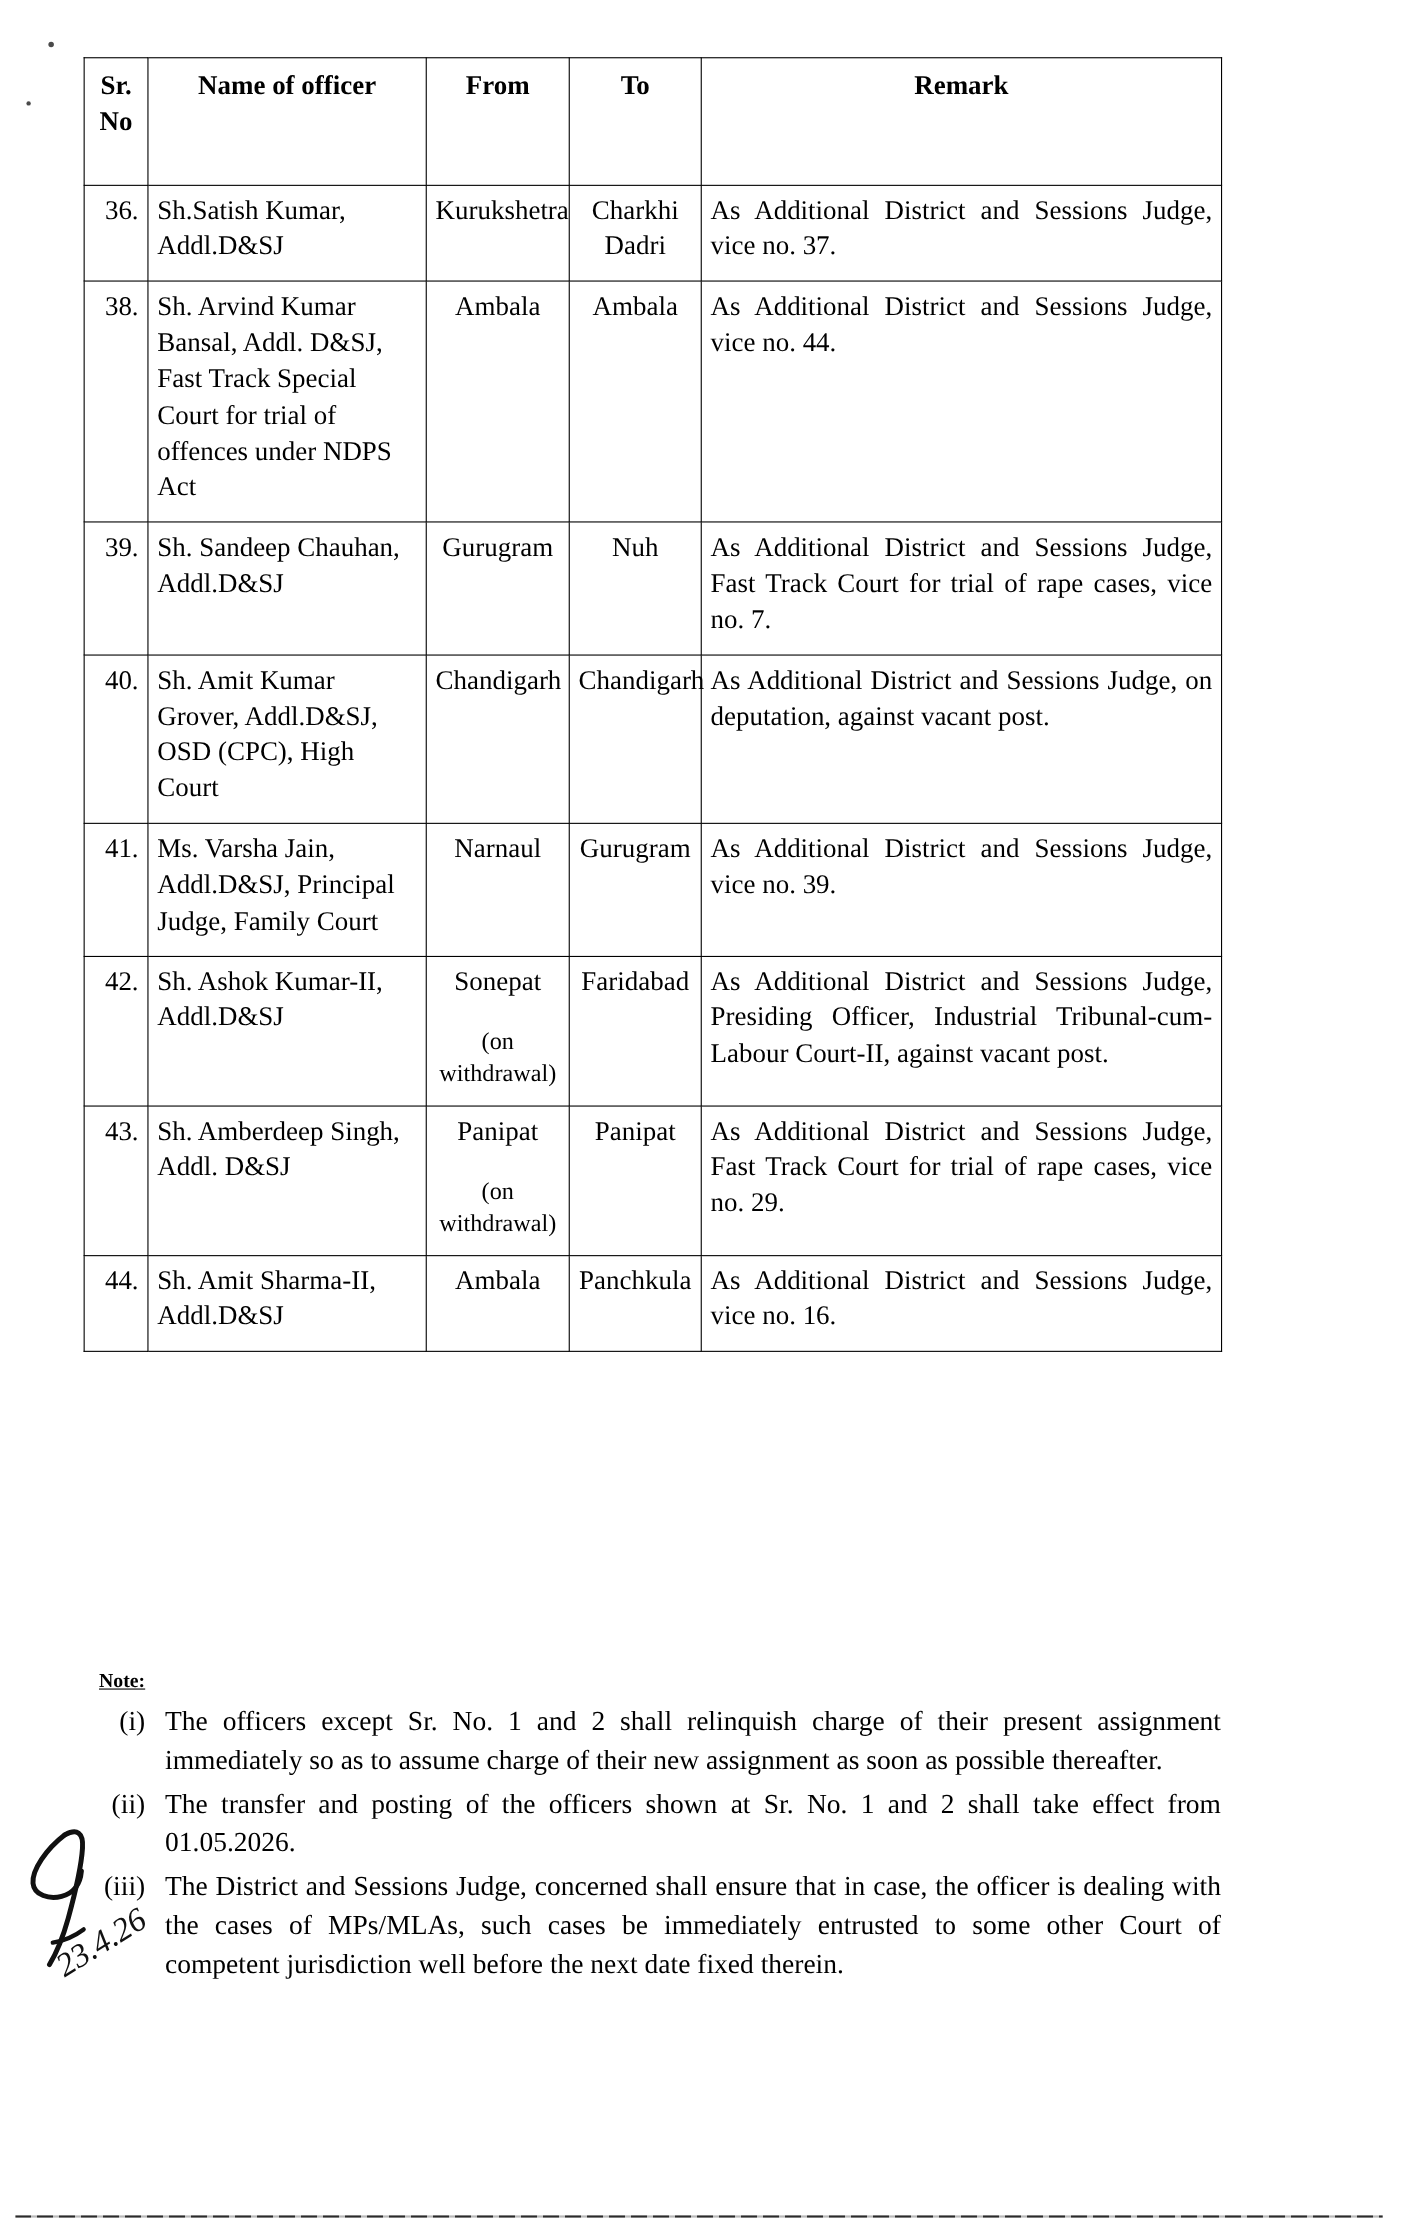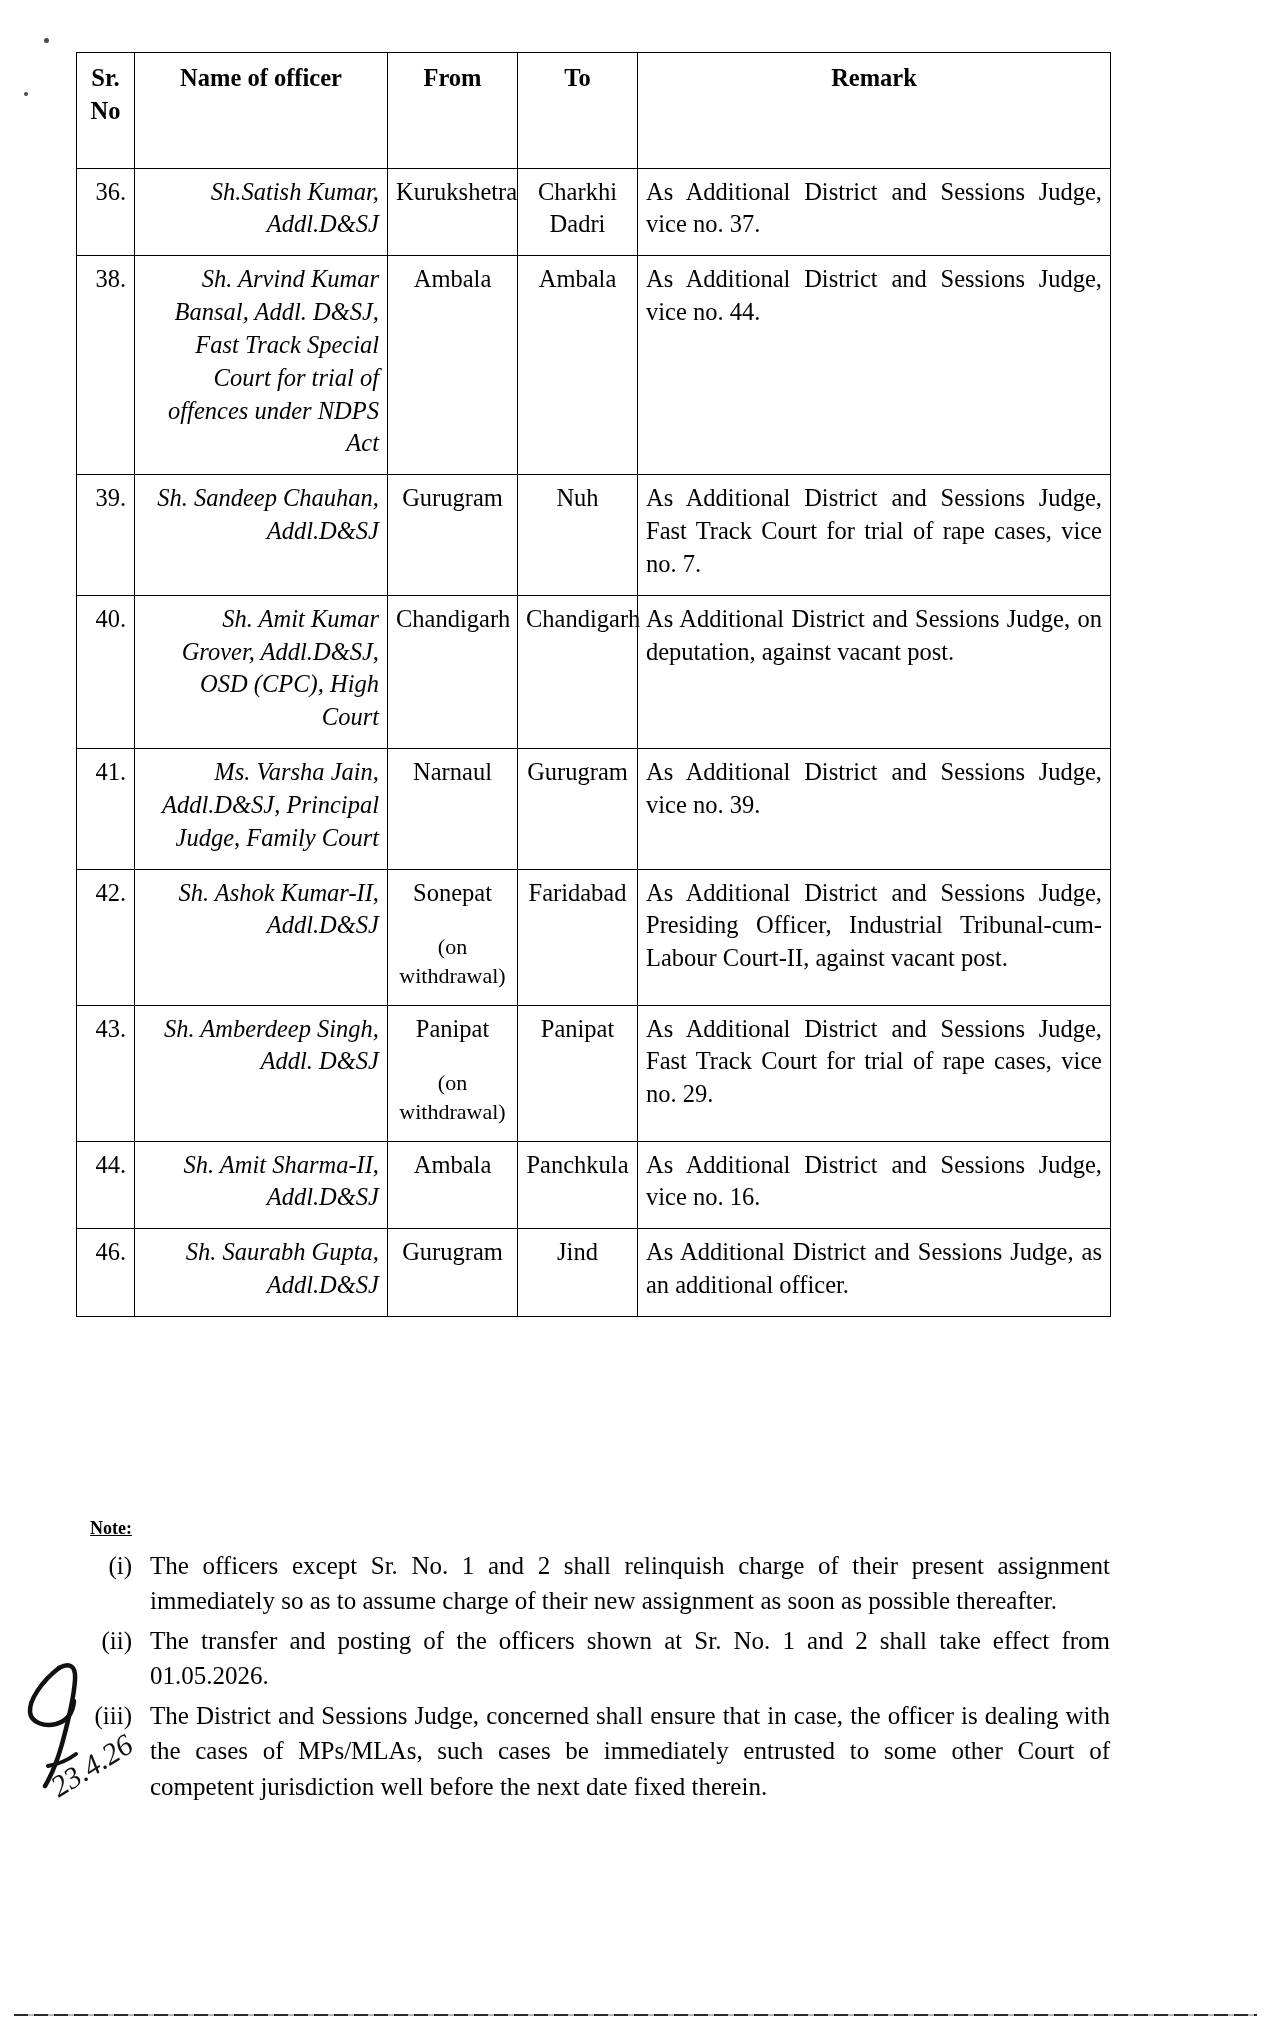--- a/index.html
+++ b/index.html
@@ -67,23 +67,22 @@
   col.c-to     { width: 120px; }
   col.c-remark { width: 473px; }
 
   td.sr {
     text-align: right;
     padding-right: 9px;
     padding-left: 4px;
     white-space: nowrap;
   }
   td.name {
-    text-align: right;
+    text-align: left;
     padding-left: 11px;
-    font-style: italic;
   }
   td.place {
     text-align: center;
     padding-left: 4px;
     padding-right: 4px;
   }
   td.remark {
     text-align: justify;
     text-align-last: left;
     padding-left: 10px;
@@ -234,27 +233,20 @@
             <td class="place">Panipat</td>
             <td class="remark">As Additional District and Sessions Judge, Fast Track Court for trial of rape cases, vice no. 29.</td>
           </tr>
           <tr>
             <td class="sr">44.</td>
             <td class="name">Sh. Amit Sharma-II, Addl.D&amp;SJ</td>
             <td class="place">Ambala</td>
             <td class="place">Panchkula</td>
             <td class="remark">As Additional District and Sessions Judge, vice no. 16.</td>
           </tr>
-          <tr>
-            <td class="sr">46.</td>
-            <td class="name">Sh. Saurabh Gupta, Addl.D&amp;SJ</td>
-            <td class="place">Gurugram</td>
-            <td class="place">Jind</td>
-            <td class="remark">As Additional District and Sessions Judge, as an additional officer.</td>
-          </tr>
         </tbody>
     </table>
   </div>
 
   <div class="note-block">
     <div class="note-title">Note:</div>
     <div id="note-list">
         <div class="note-item">
           <div class="note-marker">(i)</div>
           <div class="note-text">The officers except Sr. No. 1 and 2 shall relinquish charge of their present assignment immediately so as to assume charge of their new assignment as soon as possible thereafter.</div>

